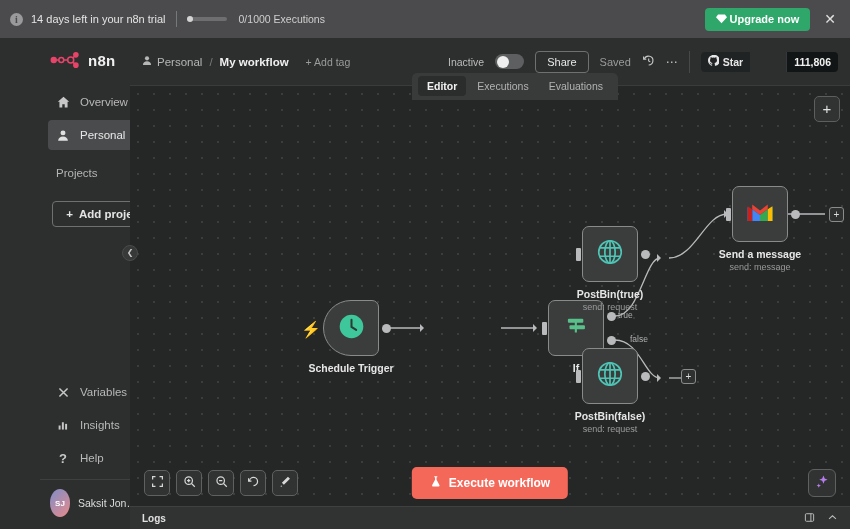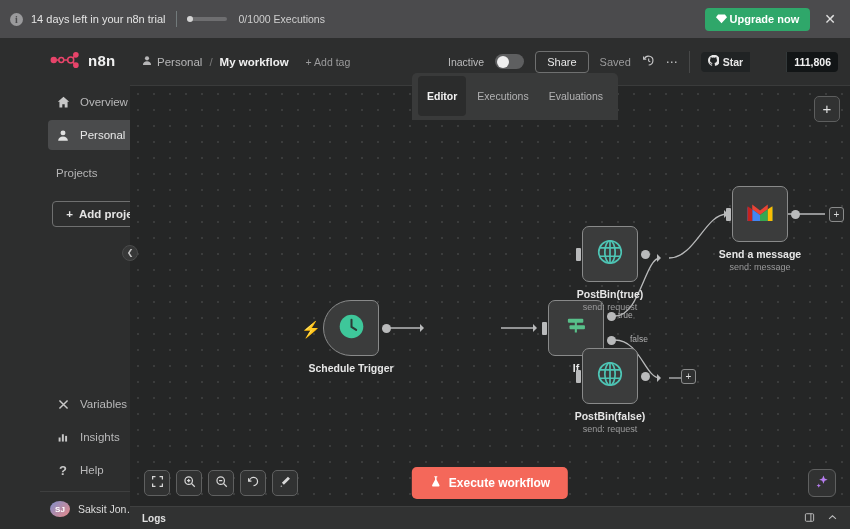--- a/index.html
+++ b/index.html
@@ -77,21 +77,21 @@
     display: flex; align-items: center; justify-content: center; gap: 6px;
     font-family: "Liberation Sans", sans-serif;
   }
   .sidebar-bottom { margin-top: auto; padding-bottom: 4px; }
   .user-row {
     display: flex; align-items: center; gap: 8px;
     border-top: 1px solid #3e3f3f; padding: 9px 10px 8px 10px; margin-top: 6px;
     cursor: pointer;
   }
   .avatar {
-    width: 20px; height: 16px; border-radius: 50%;
+    width: 20px; height: 28px; border-radius: 50%;
     background: linear-gradient(135deg,#7f8ec9,#e88a8a);
     font-size: 8px; color: #fff; display: flex;
     align-items: center; justify-content: center; font-weight: bold;
   }
   .user-name { font-size: 10.5px; color: #dcdcdc; flex: 1;
     white-space: nowrap; overflow: hidden; text-overflow: ellipsis; }
   .dots { color: #b0b0b0; font-size: 12px; letter-spacing: 1px; }
   .collapse-handle {
     position: absolute; left: 122px; top: 245px;
     width: 16px; height: 16px; border-radius: 50%;
@@ -142,21 +142,21 @@
     padding: 0 7px; font-weight: bold; border-left: 1px solid #33393a;
   }
 
   
   .tabs {
     position: absolute; top: 73px; left: 412px;
     background: #393a3a; border-radius: 5px 5px 0 0;
     display: flex; gap: 2px; padding: 3px 6px 4px 6px; z-index: 6;
   }
   .tab {
-    font-size: 10.5px; color: #b2b2b3; padding: 14px 9px;
+    font-size: 10.5px; color: #b2b2b3; padding: 4px 9px;
     border-radius: 4px; cursor: pointer;
   }
   .tab.active { background: #2b2c2c; color: #f2f2f2; font-weight: bold; }
 
   
   .canvas {
     position: absolute; top: 86px; left: 130px; width: 720px; height: 420px;
     background-color: #252626;
     background-image: radial-gradient(#3b3c3c 1px, transparent 1px);
     background-size: 16px 16px;

